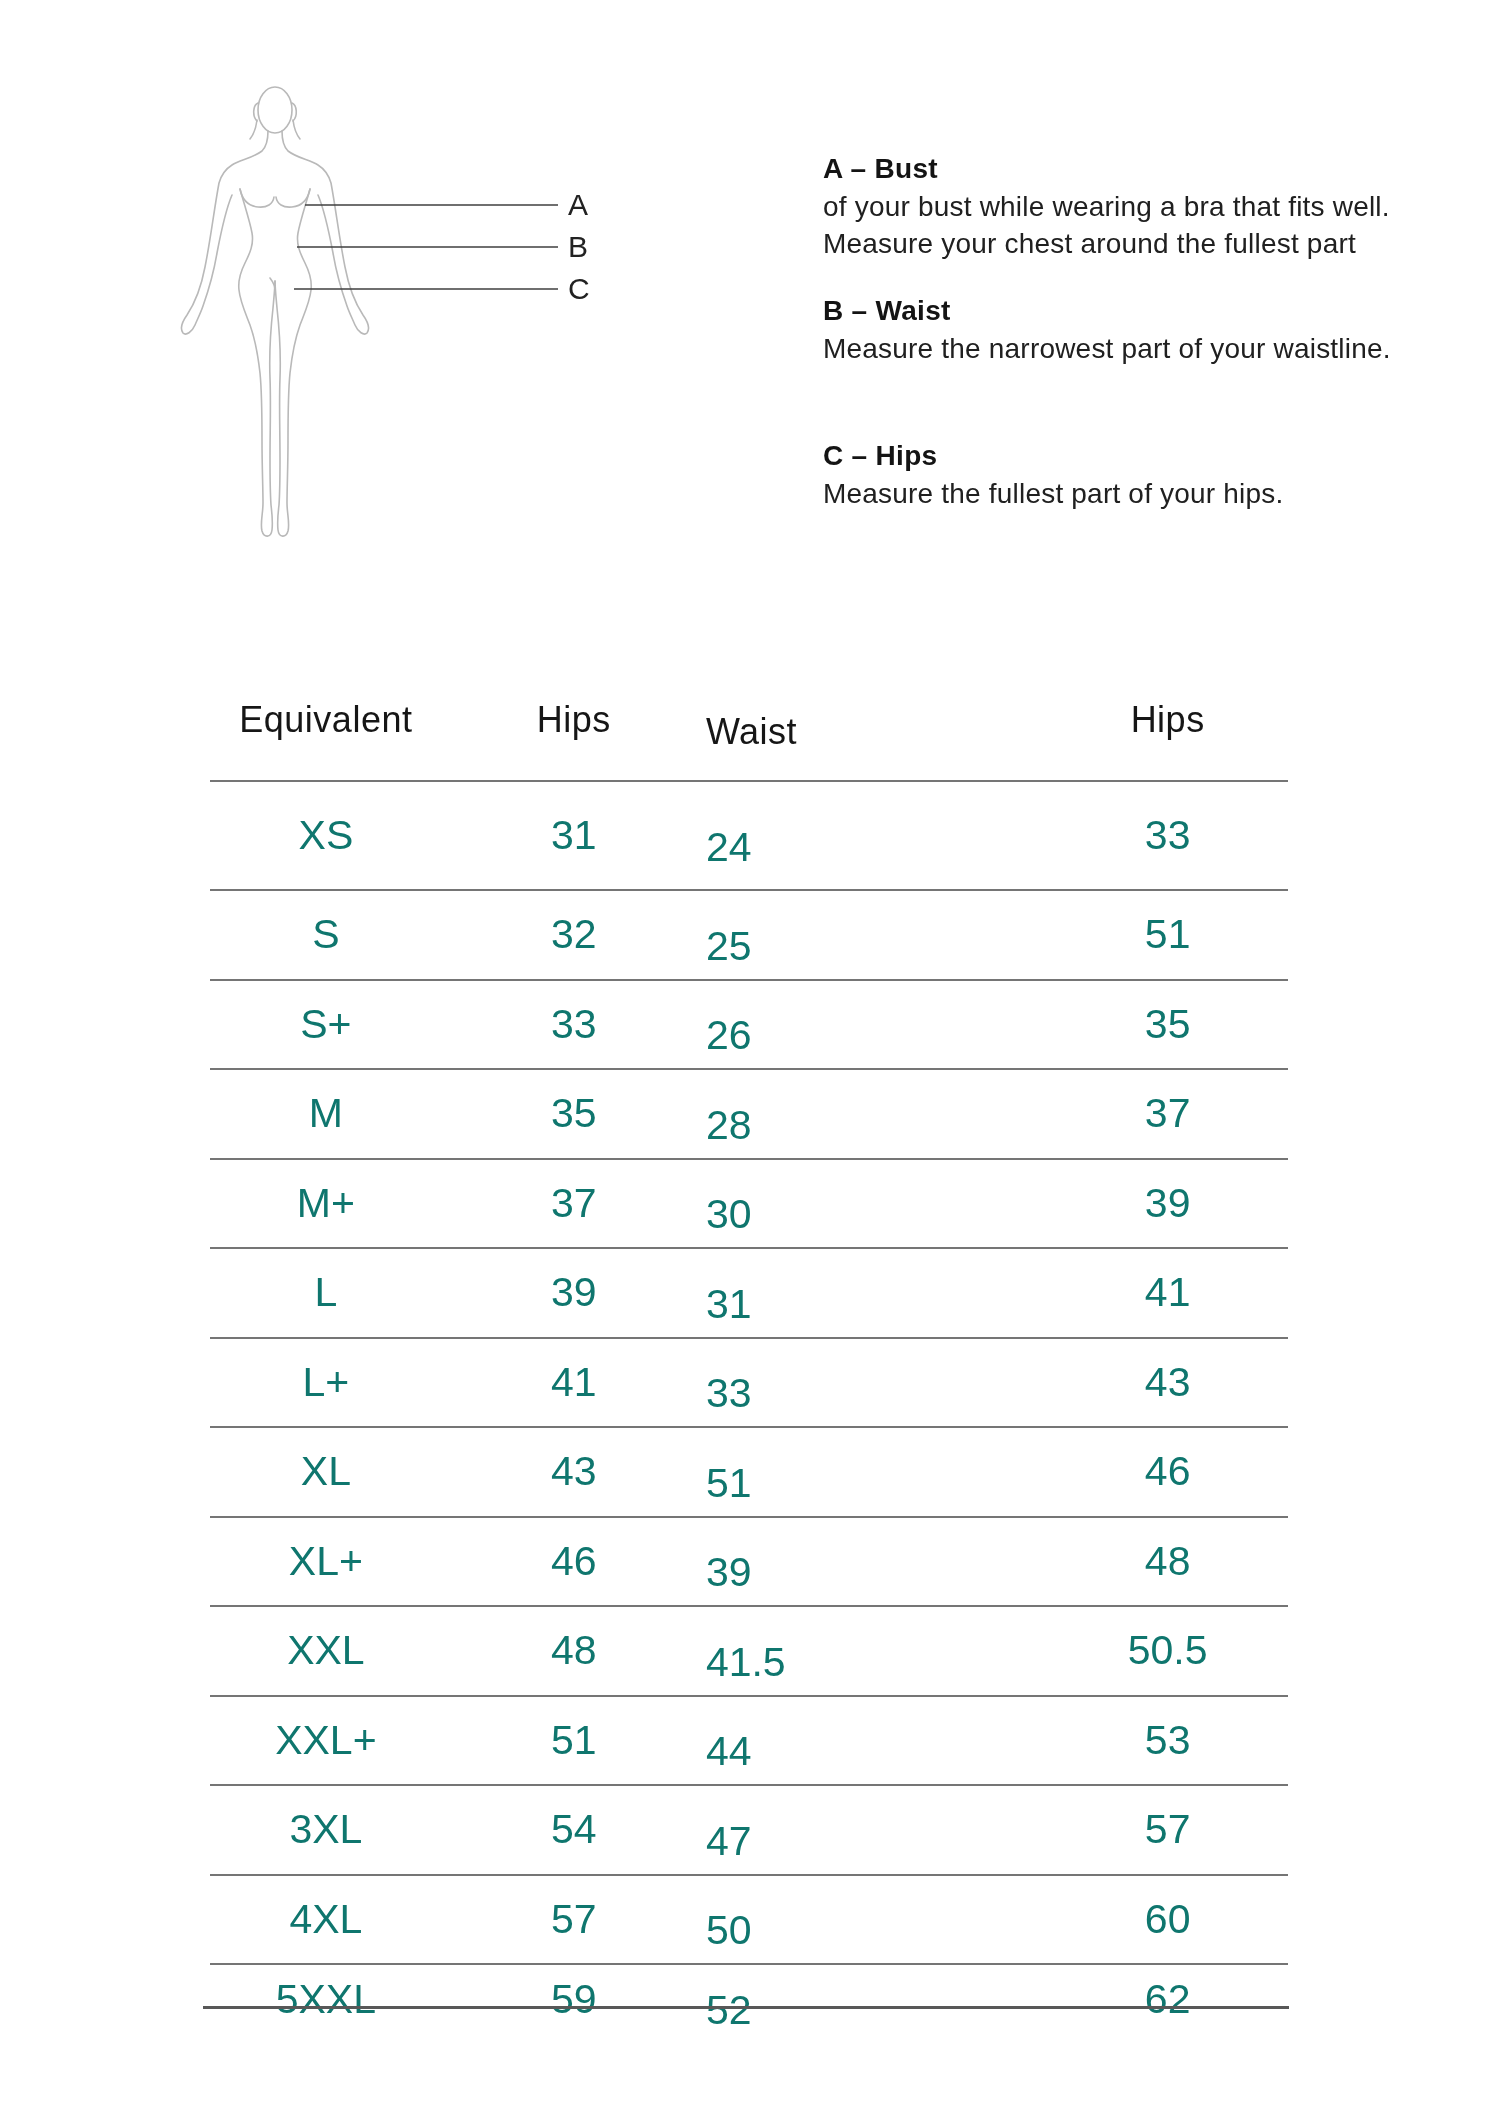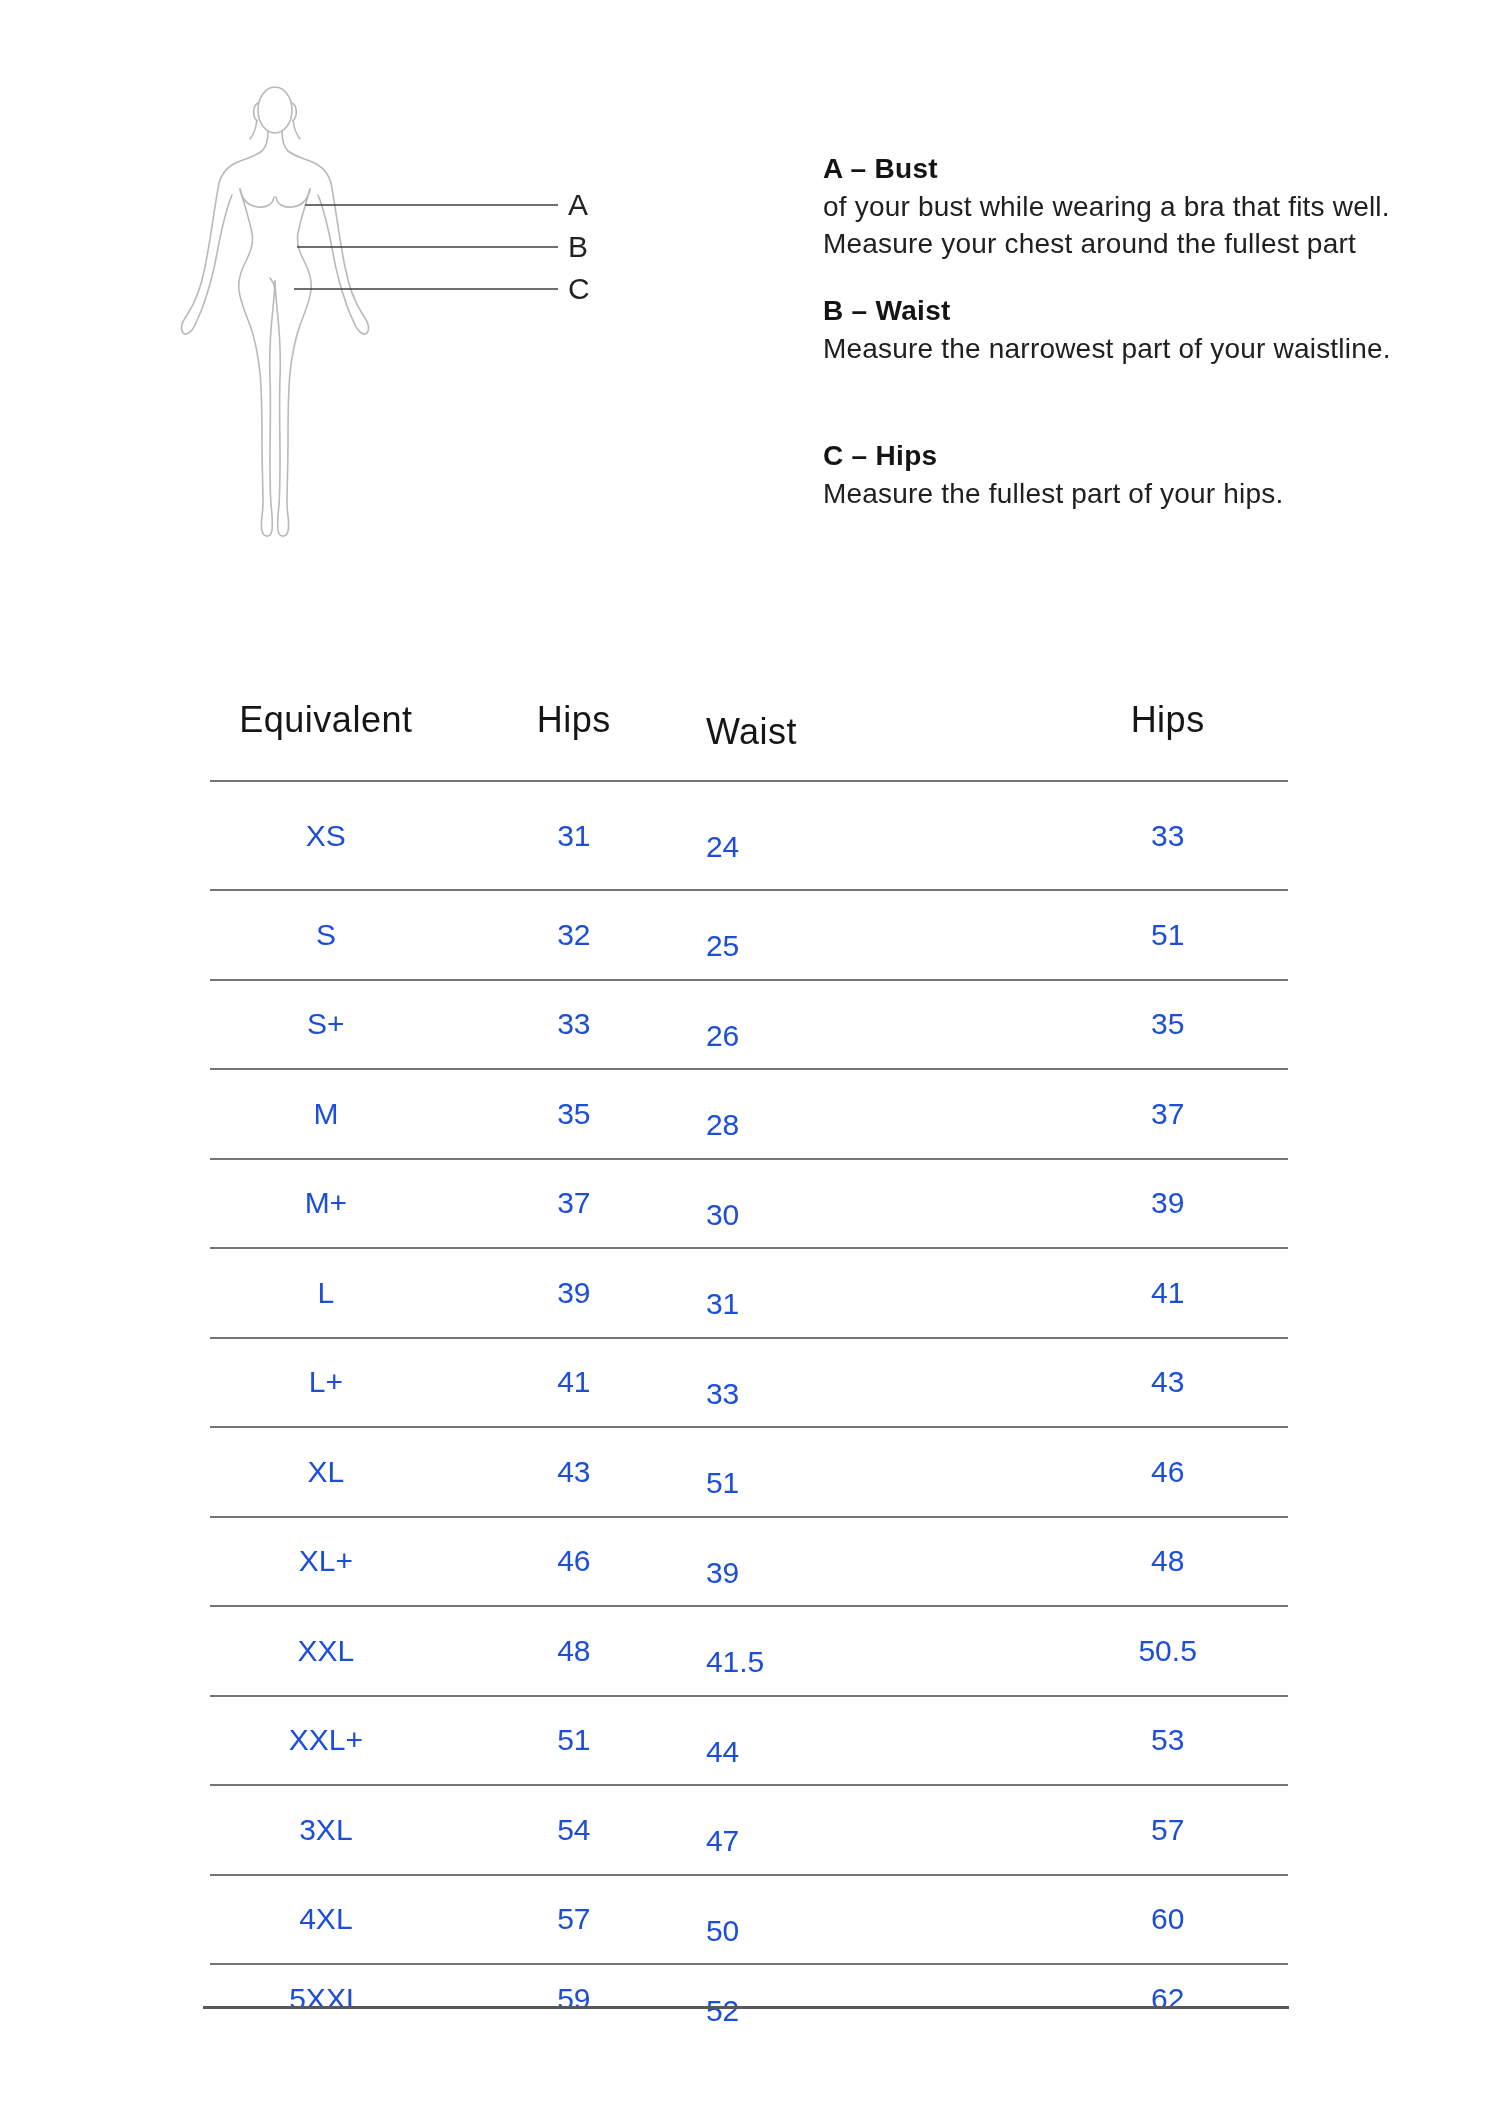--- a/index.html
+++ b/index.html
@@ -15,21 +15,21 @@
   .instr-section{margin:0;}
   .instr-heading{font-size:28px;font-weight:700;line-height:38px;letter-spacing:.3px;color:#141414;}
   .instr-line{font-size:28px;font-weight:400;line-height:37px;letter-spacing:.2px;color:#202020;}
   .sec-waist{margin-top:30px;}
   .sec-hips{margin-top:70px;}
   
   .size-table{position:absolute;left:210px;top:688px;width:1078px;}
   .thead{display:flex;height:64px;align-items:center;margin-bottom:28px;
          font-size:36px;letter-spacing:.5px;color:#161616;}
   .trow{display:flex;align-items:center;box-sizing:border-box;
-        border-top:2px solid #757575;height:89.5px;font-size:30px;color:#1d4ed8;}
+        border-top:2px solid #757575;height:89.5px;font-size:41px;color:#0f766e;}
   .trow.first{height:109px;}
   .trow.last{height:70px;}
   .c1{width:21.5%;text-align:center;}
   .c2{width:24.5%;text-align:center;}
   .c3{width:27.5%;text-align:left;margin-top:23px;}
   .c4{width:26.5%;text-align:center;padding-left:45px;box-sizing:border-box;}
   .bottom-rule{position:absolute;left:203px;top:2006px;width:1086px;height:3px;background:#585858;}
 </style>
 </head>
 <body>

